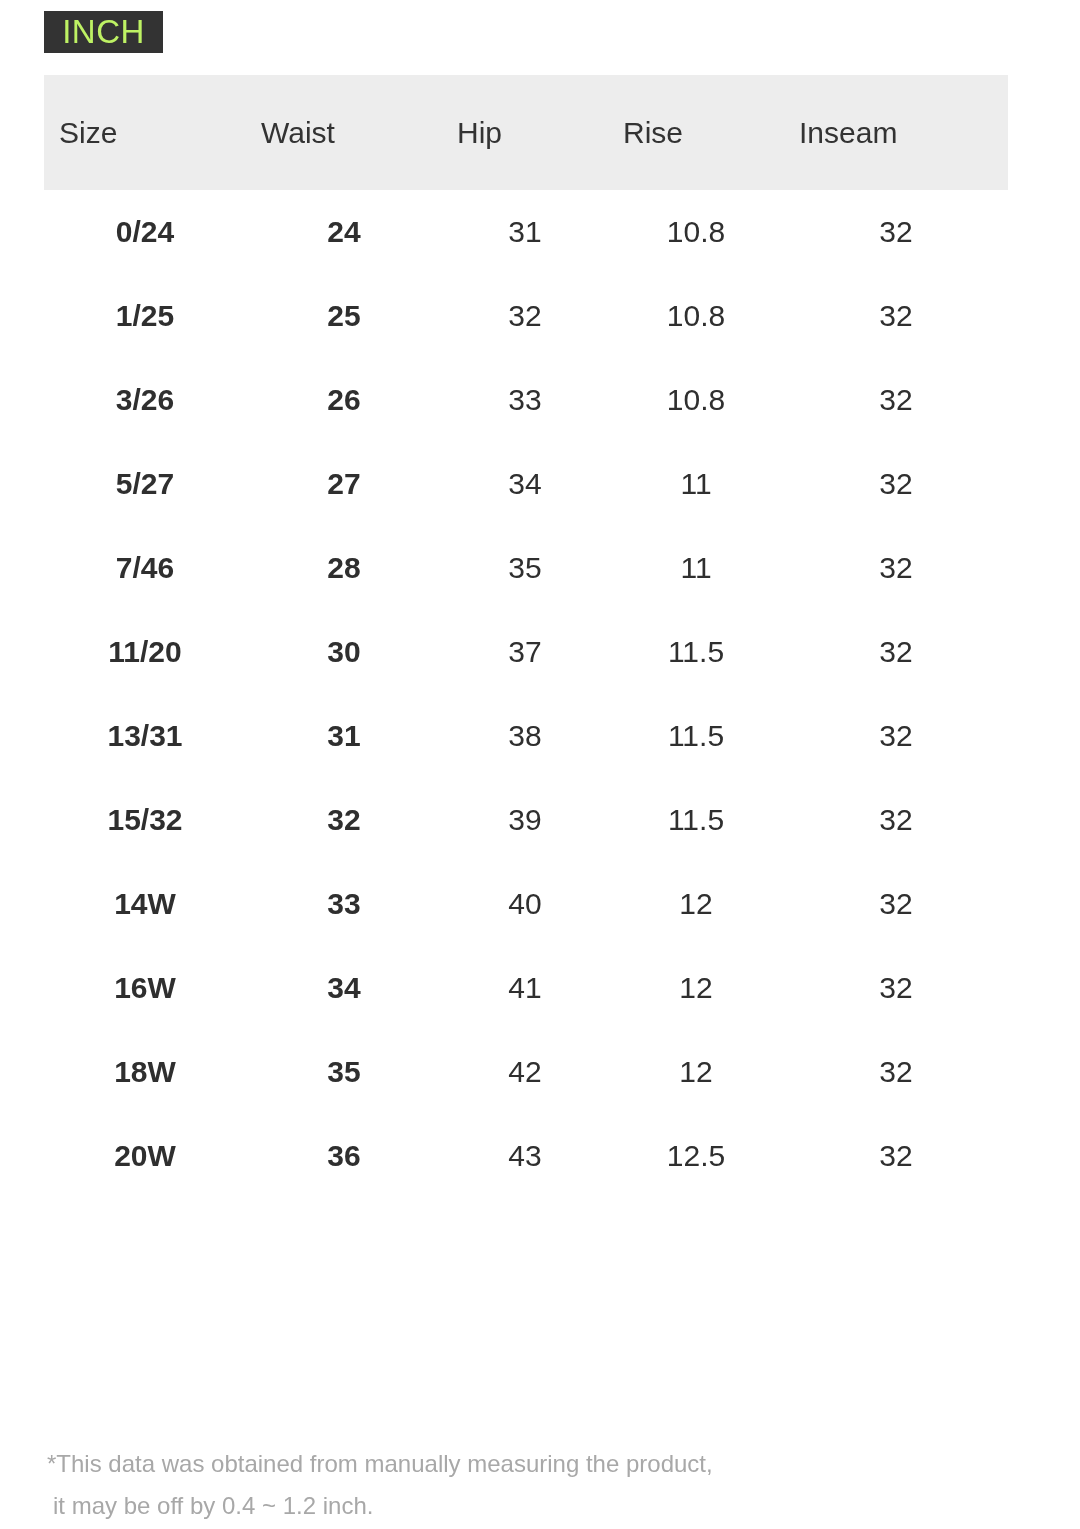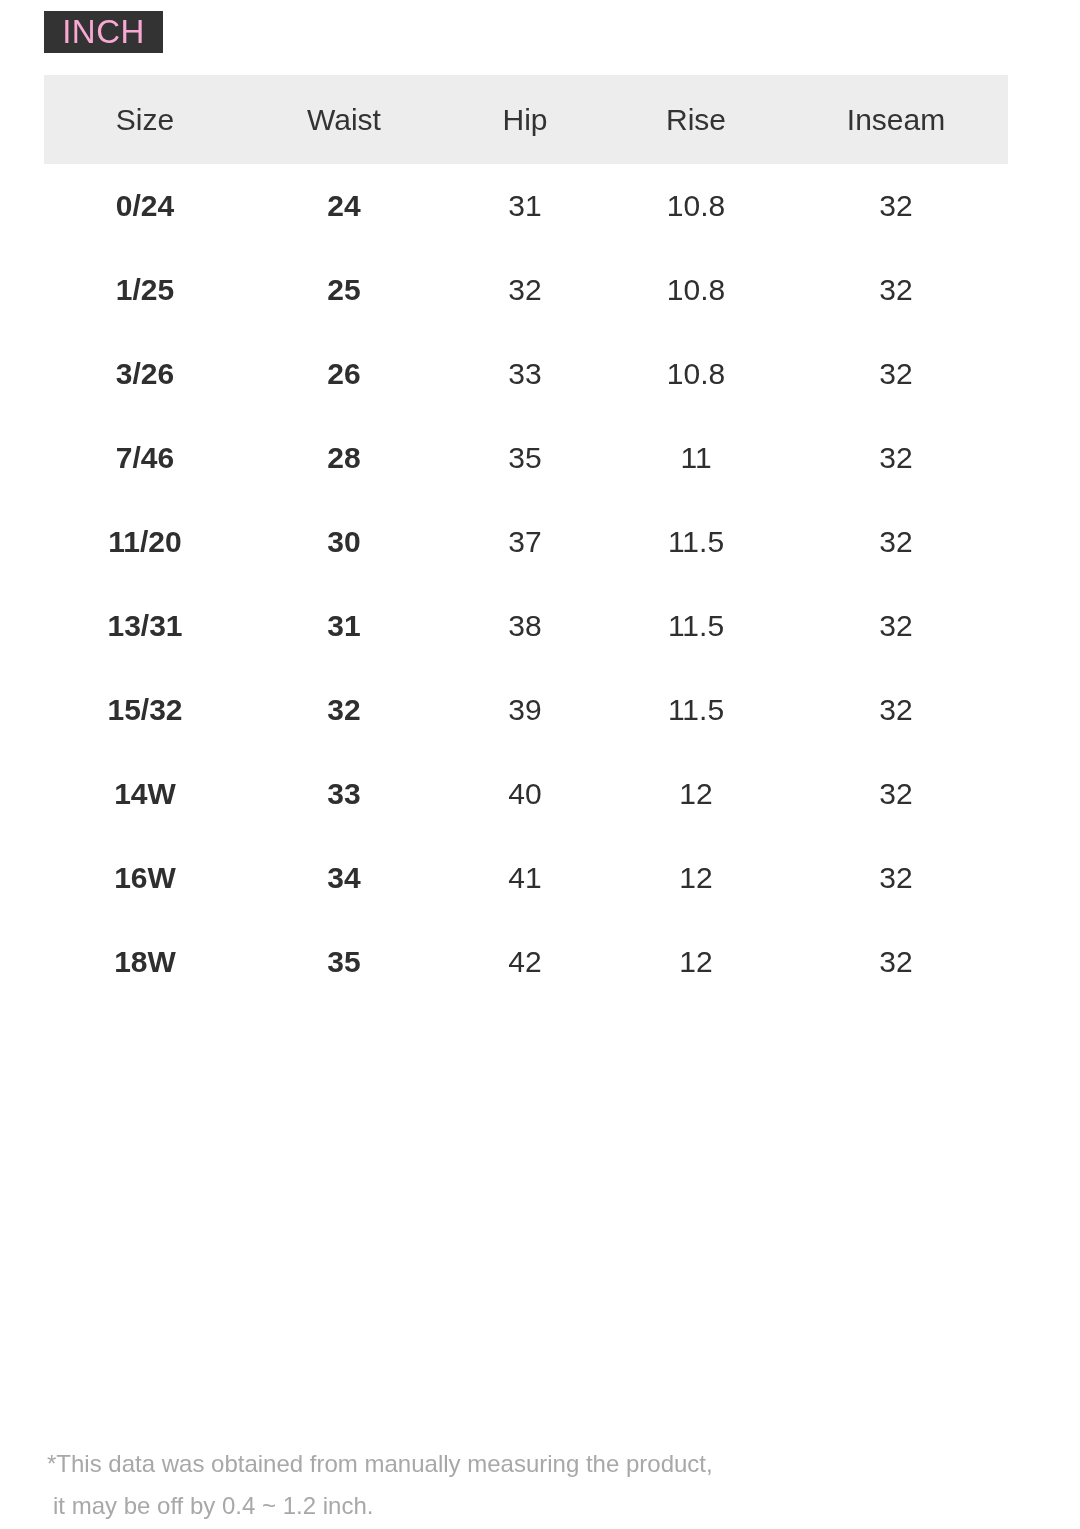--- a/index.html
+++ b/index.html
@@ -17,21 +17,21 @@
   }
 
   
   .unit-badge {
     position: absolute;
     left: 44px;
     top: 11px;
     width: 119px;
     height: 42px;
     background: #333333;
-    color: #f9a8d4;
+    color: #bef264;
     font-size: 33px;
     line-height: 42px;
     text-align: center;
     letter-spacing: 0.5px;
     box-sizing: border-box;
   }
 
   
   .size-table {
     position: absolute;
@@ -42,22 +42,22 @@
     table-layout: fixed;
   }
   .size-table thead tr {
     background: #ededed;
   }
   .size-table th {
     height: 85px;
     font-size: 30px;
     font-weight: normal;
     color: #333333;
-    text-align: center;
-    padding: 2px;
+    text-align: left;
+    padding: 15px;
     vertical-align: middle;
   }
   .size-table tbody td {
     height: 84px;
     font-size: 30px;
     color: #2f2f2f;
     text-align: center;
     padding: 0;
     vertical-align: middle;
     border: none;
@@ -132,20 +132,27 @@
         <td class="col-inseam">32</td>
       </tr>
       <tr>
         <td class="col-size">3/26</td>
         <td class="col-waist">26</td>
         <td class="col-hip">33</td>
         <td class="col-rise">10.8</td>
         <td class="col-inseam">32</td>
       </tr>
       <tr>
+        <td class="col-size">5/27</td>
+        <td class="col-waist">27</td>
+        <td class="col-hip">34</td>
+        <td class="col-rise">11</td>
+        <td class="col-inseam">32</td>
+      </tr>
+      <tr>
         <td class="col-size">7/46</td>
         <td class="col-waist">28</td>
         <td class="col-hip">35</td>
         <td class="col-rise">11</td>
         <td class="col-inseam">32</td>
       </tr>
       <tr>
         <td class="col-size">11/20</td>
         <td class="col-waist">30</td>
         <td class="col-hip">37</td>
@@ -180,19 +187,26 @@
         <td class="col-rise">12</td>
         <td class="col-inseam">32</td>
       </tr>
       <tr>
         <td class="col-size">18W</td>
         <td class="col-waist">35</td>
         <td class="col-hip">42</td>
         <td class="col-rise">12</td>
         <td class="col-inseam">32</td>
       </tr>
+      <tr>
+        <td class="col-size">20W</td>
+        <td class="col-waist">36</td>
+        <td class="col-hip">43</td>
+        <td class="col-rise">12.5</td>
+        <td class="col-inseam">32</td>
+      </tr>
     </tbody>
 </table>
 
 <div class="footnote">
   <span>*This data was obtained from manually measuring the product,</span>
   <span class="line2">it may be off by 0.4 ~ 1.2 inch.</span>
 </div>
 
 </body></html>

